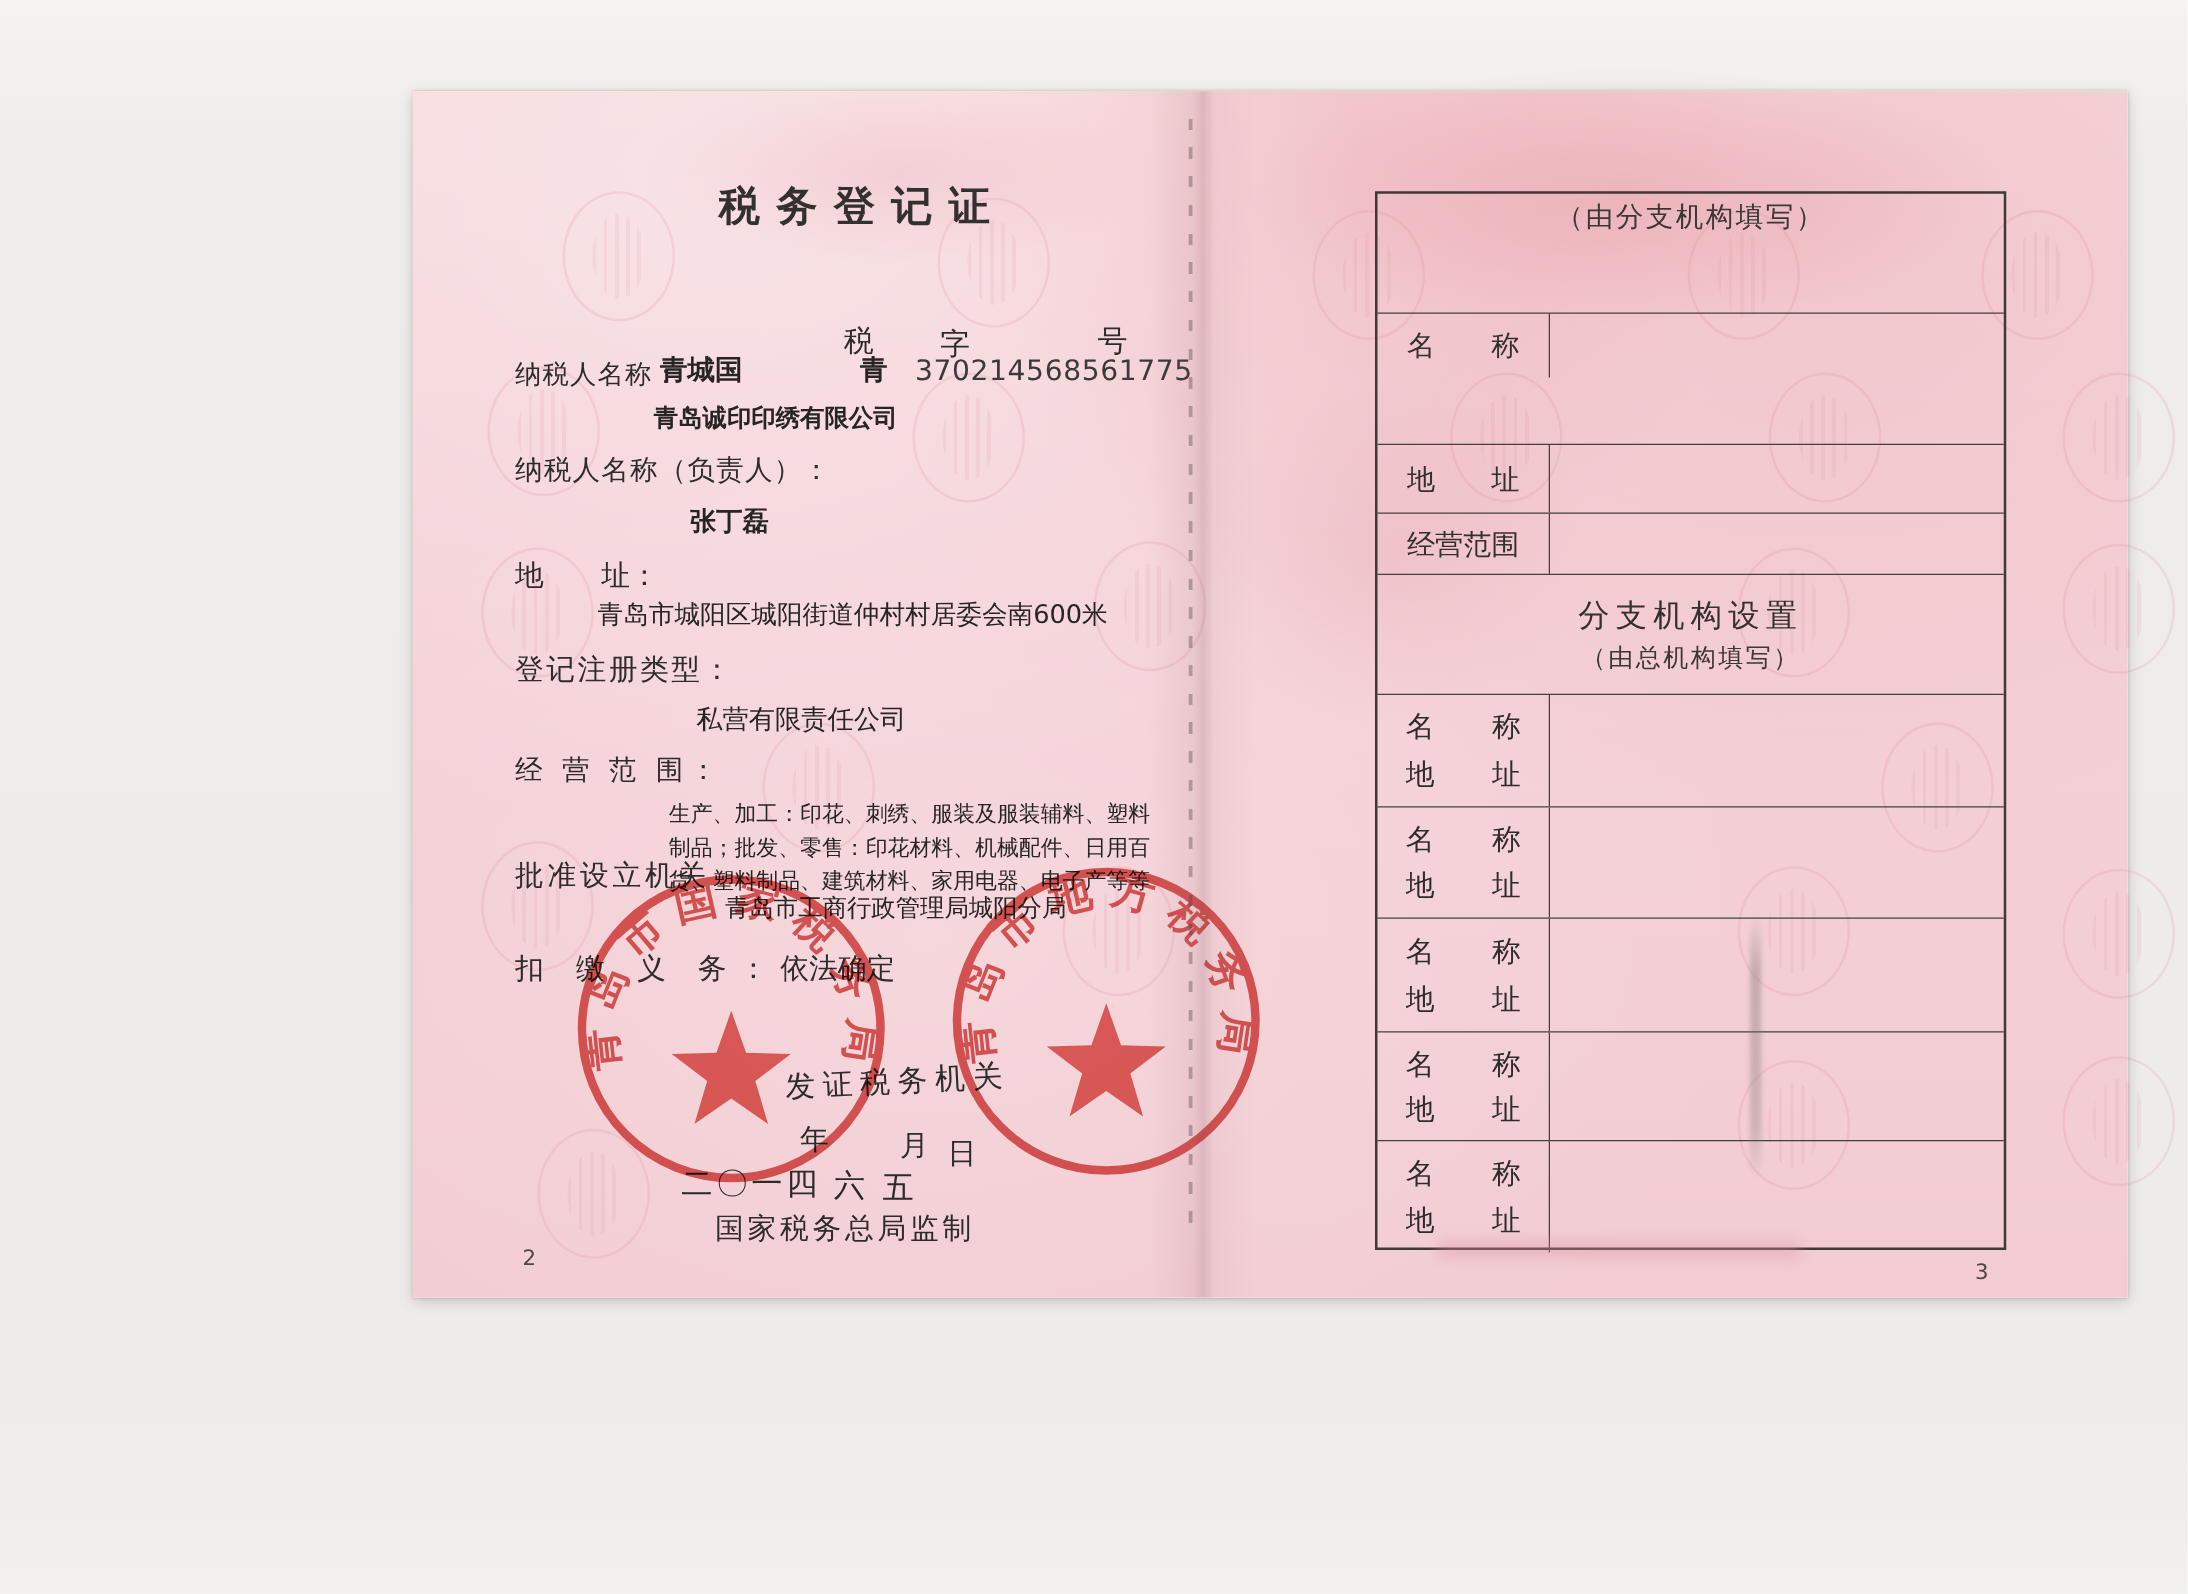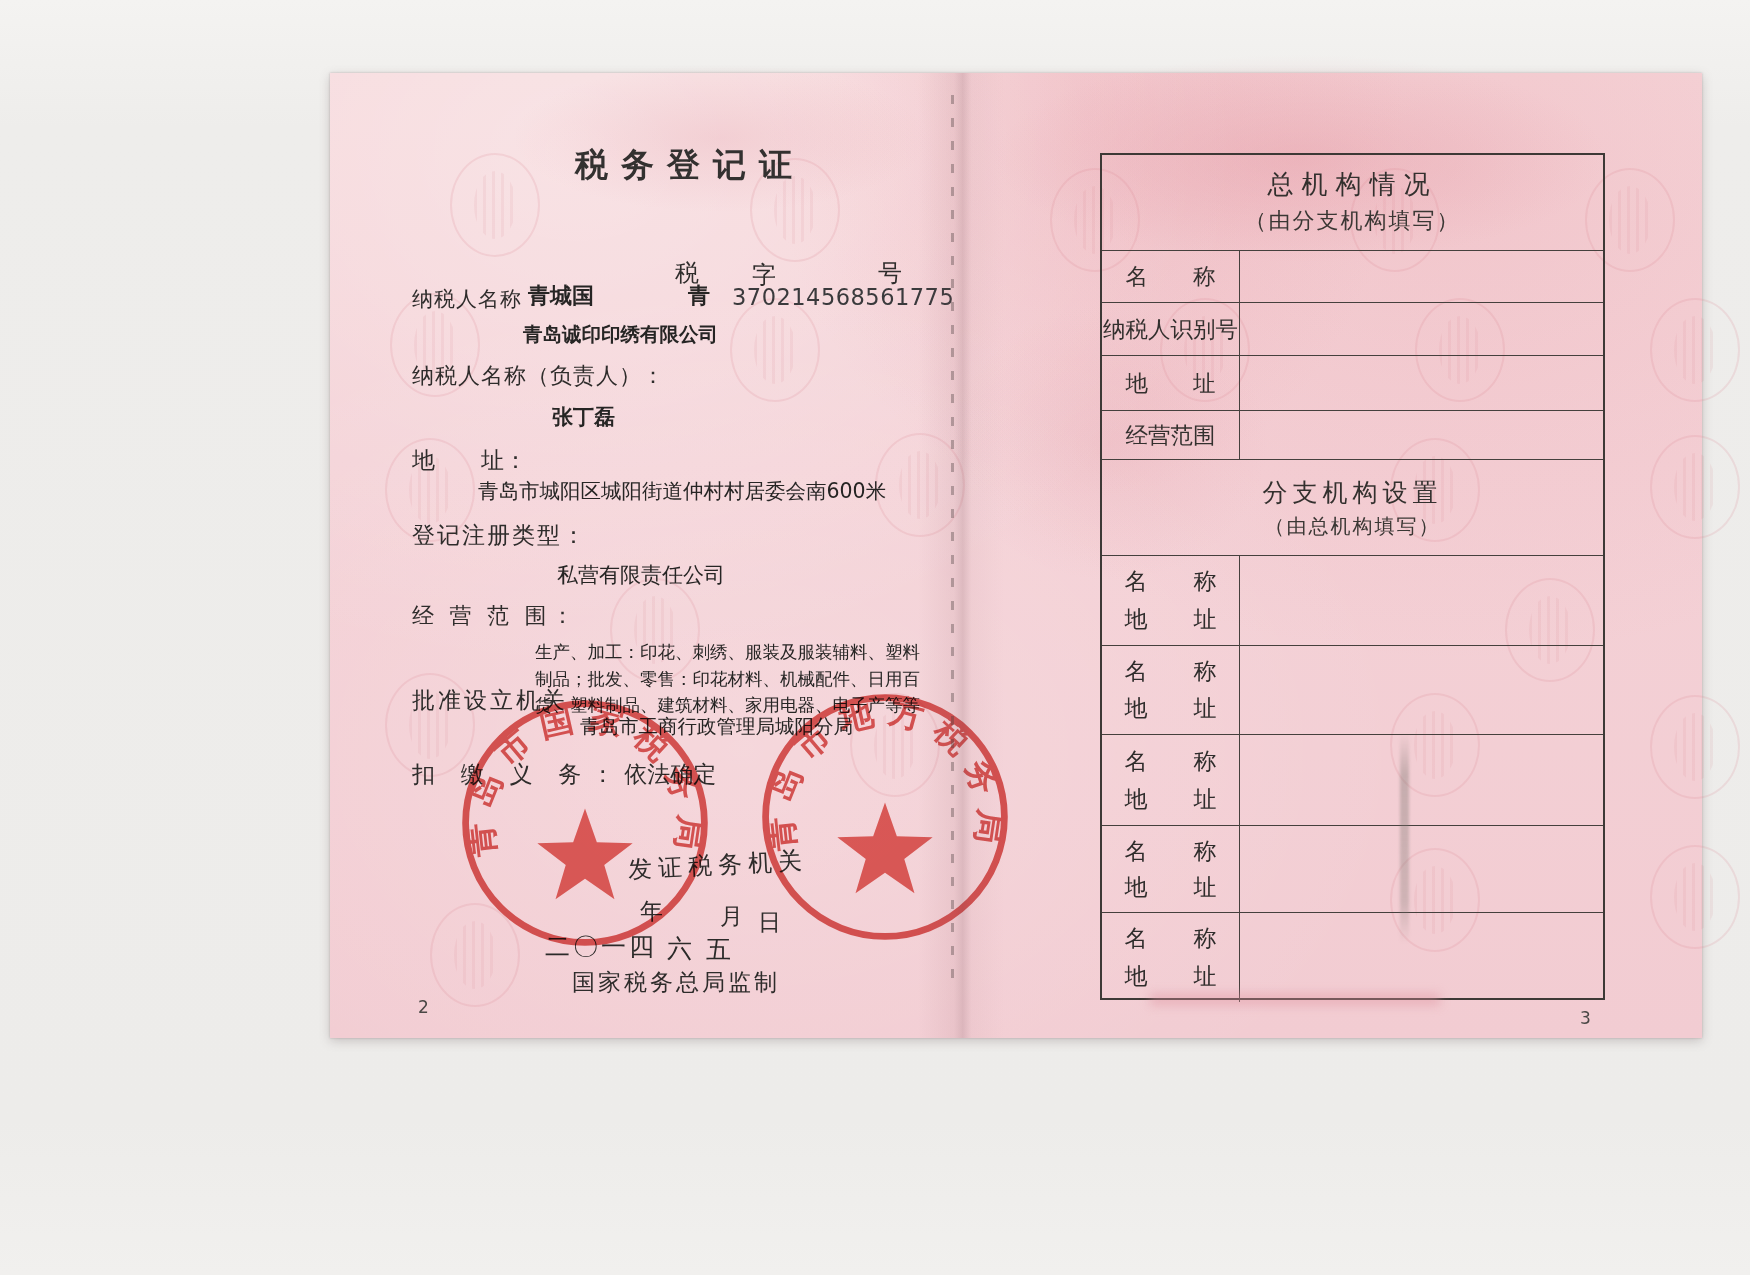--- a/index.html
+++ b/index.html
@@ -160,29 +160,25 @@
       </svg>
     </div>
 
     <div class="fold-shadow"></div>
     <div class="stitch"></div>
 
     <div class="page-group">
       <div class="tbl">
 
         <div class="t-sec" style="top:0;height:95px;">
-          <div class="kai" style="margin-top:12px;font-size:26px;letter-spacing:8px;color:#33302e;">总机构情况</div>
           <div class="kai" style="margin-top:4px;font-size:22px;letter-spacing:2px;color:#3a3734;">（由分支机构填写）</div>
         </div>
 
         <div class="t-row" style="top:95px;height:52px;">
           <div class="t-label kai">名　　称</div>
-        </div>
-        <div class="t-row" style="top:147px;height:53px;">
-          <div class="t-label kai">纳税人识别号</div>
         </div>
         <div class="t-row" style="top:200px;height:55px;">
           <div class="t-label kai">地　　址</div>
         </div>
         <div class="t-row" style="top:255px;height:49px;">
           <div class="t-label kai">经营范围</div>
         </div>
 
         <div class="t-sec" style="top:304px;height:96px;border-top:1.5px solid #45403d;box-sizing:border-box;">
           <div class="kai" style="margin-top:16px;font-size:25px;letter-spacing:5px;color:#33302e;">分支机构设置</div>

